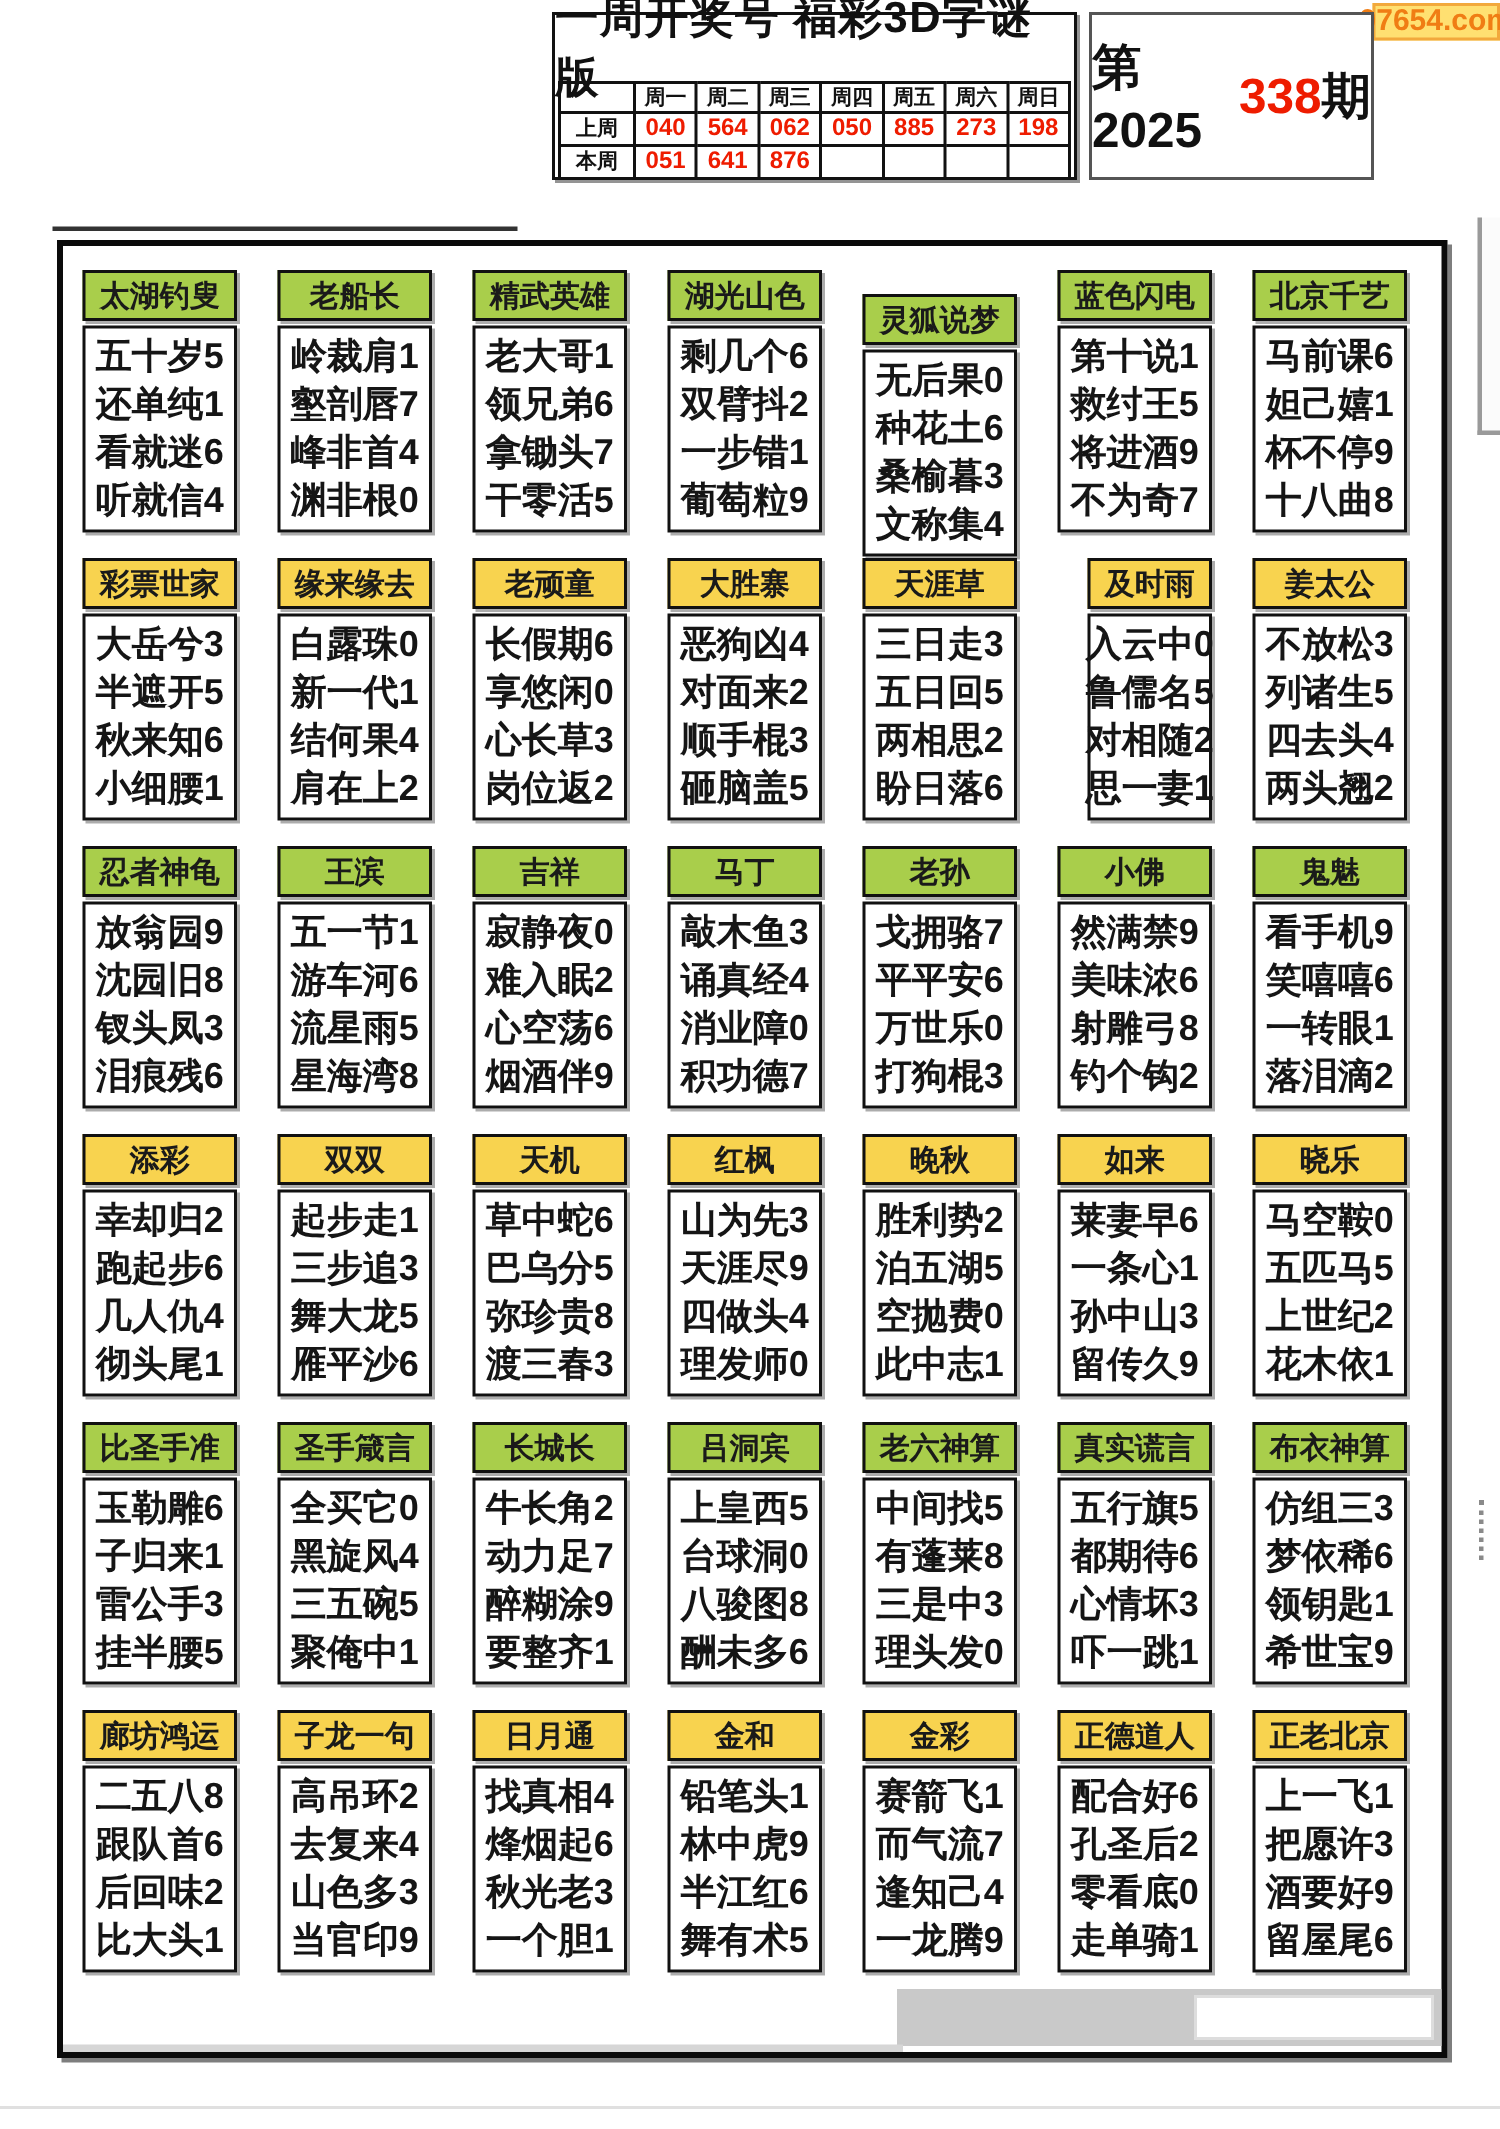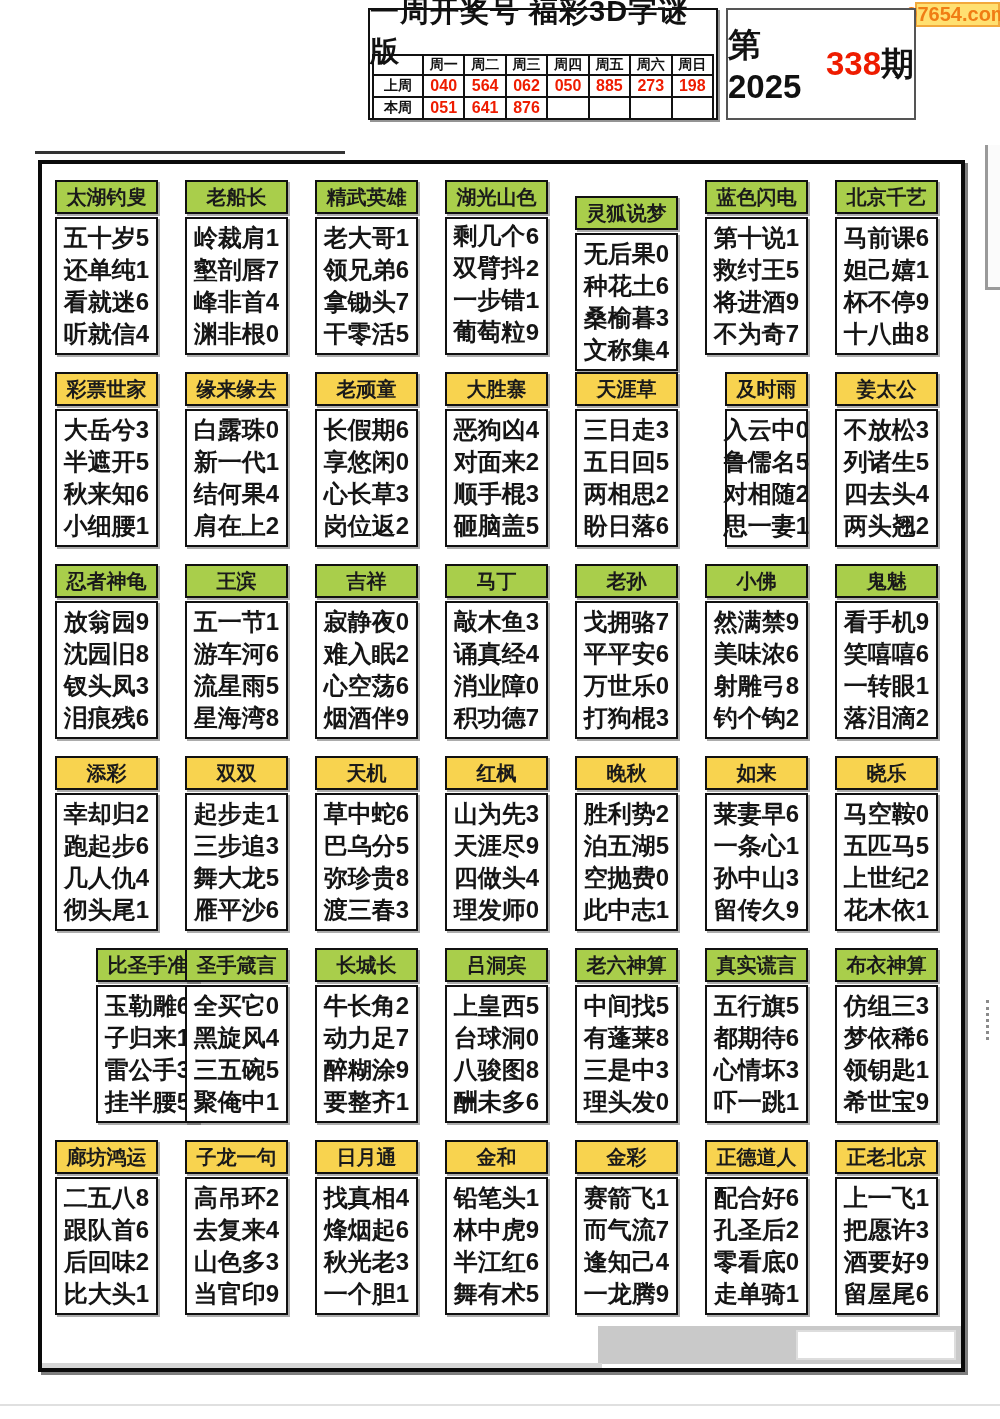--- a/index.html
+++ b/index.html
@@ -144,21 +144,21 @@
       </div>
       <div class="card" style="left: 260px; top: 0px;">
         <div class="card-head head-green">精武英雄</div>
         <div class="card-body">
           <div class="card-line">老大哥1</div>
           <div class="card-line">领兄弟6</div>
           <div class="card-line">拿锄头7</div>
           <div class="card-line">干零活5</div>
         </div>
       </div>
-      <div class="card" style="left: 390px; top: 0px; font-family: Liberation Mono, monospace;">
+      <div class="card" style="left: 390px; top: 0px;">
         <div class="card-head head-green">湖光山色</div>
         <div class="card-body">
           <div class="card-line">剩几个6</div>
           <div class="card-line">双臂抖2</div>
           <div class="card-line">一步错1</div>
           <div class="card-line">葡萄粒9</div>
         </div>
       </div>
       <div class="card" style="left: 520px; top: 0px; margin-top: 16px;">
         <div class="card-head head-green">灵狐说梦</div>
@@ -369,21 +369,21 @@
       </div>
       <div class="card" style="left: 780px; top: 576px;">
         <div class="card-head head-yellow">晓乐</div>
         <div class="card-body">
           <div class="card-line">马空鞍0</div>
           <div class="card-line">五匹马5</div>
           <div class="card-line">上世纪2</div>
           <div class="card-line">花木依1</div>
         </div>
       </div>
-      <div class="card" style="left: 0px; top: 768px; margin-left: 41px;">
+      <div class="card" style="left: 0px; top: 768px;">
         <div class="card-head head-green">比圣手准</div>
         <div class="card-body">
           <div class="card-line">玉勒雕6</div>
           <div class="card-line">子归来1</div>
           <div class="card-line">雷公手3</div>
           <div class="card-line">挂半腰5</div>
         </div>
       </div>
       <div class="card" style="left: 130px; top: 768px;">
         <div class="card-head head-green">圣手箴言</div>

